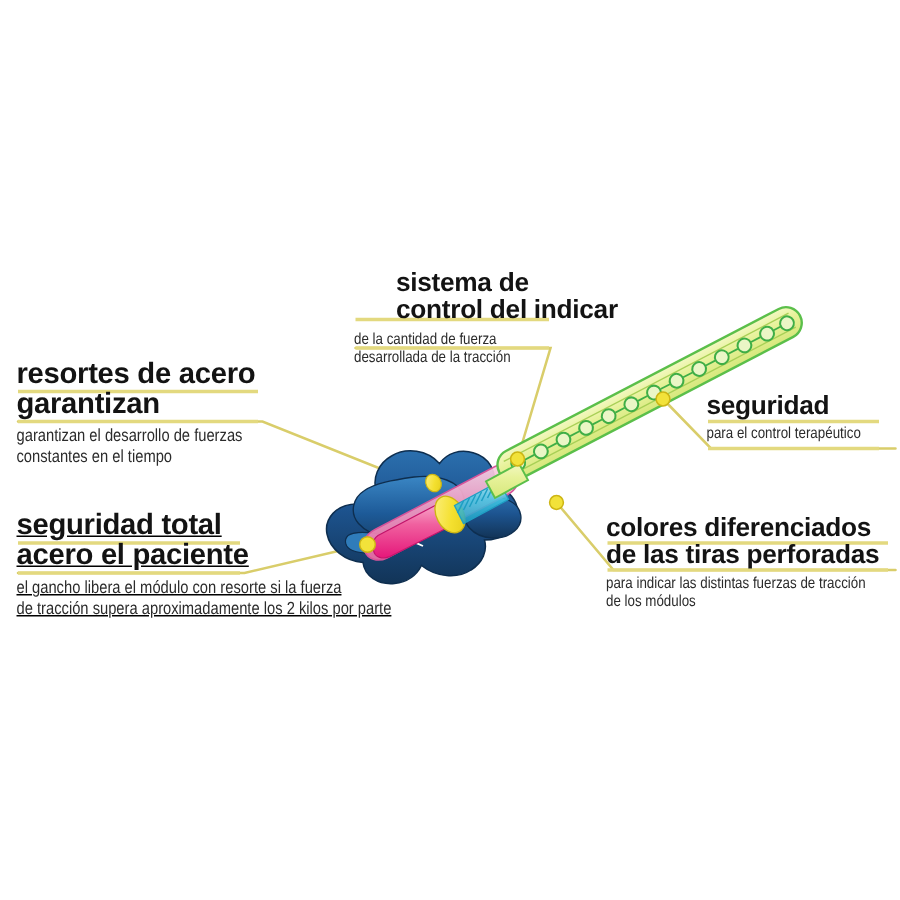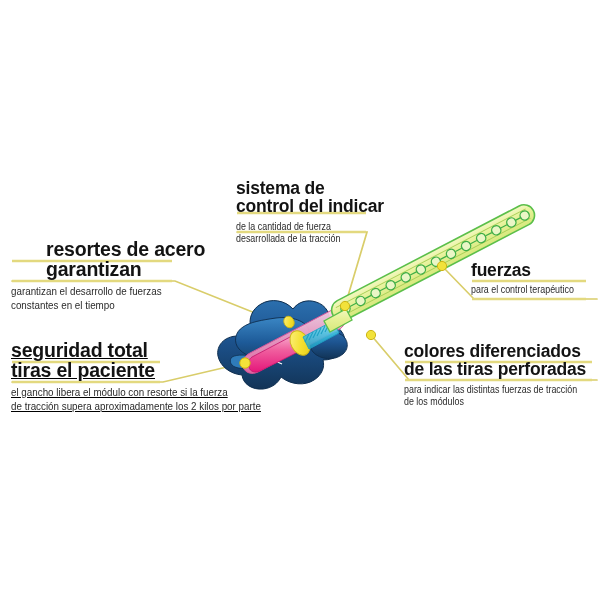--- a/index.html
+++ b/index.html
@@ -47,29 +47,29 @@
     color: #2b2b2b;
     line-height: 1.18;
     white-space: nowrap;
     transform: scaleX(0.84);
     transform-origin: left top;
   }
   .sub .ln { display: block; }
 
   
   .c-resortes { left: 11px; top: 240px; }
-  .c-resortes .head { font-size: 19.5px; margin-left: 35px; }
+  .c-resortes .head { font-size: 19.5px; }
   .c-resortes .sub  { font-size: 11.7px; margin-top: 4px; }
 
   .c-seguridad { left: 11px; top: 341px; text-decoration: underline; }
   .c-seguridad .head { font-size: 19.5px; }
   .c-seguridad .sub  { font-size: 11.7px; margin-top: 4px; }
 
   .c-sistema { left: 236px; top: 180px; }
-  .c-sistema .head { font-size: 17.5px; }
+  .c-sistema .head { font-size: 17.5px; margin-left: 28px; }
   .c-sistema .sub  { font-size: 10.6px; margin-top: 4px; }
 
   .c-agujeros { left: 471px; top: 262px; }
   .c-agujeros .head { font-size: 17.5px; }
   .c-agujeros .sub  { font-size: 10.6px; margin-top: 3px; }
 
   .c-colores { left: 404px; top: 343px; }
   .c-colores .head { font-size: 17.5px; }
   .c-colores .sub  { font-size: 10.6px; margin-top: 4px; }
 </style>
@@ -265,42 +265,42 @@
     </div>
     <div class="sub">
       <span class="ln">garantizan el desarrollo de fuerzas</span>
       <span class="ln">constantes en el tiempo</span>
     </div>
   </div>
 
   <div class="callout c-seguridad">
     <div class="head">
       <span class="ln">seguridad total</span>
-      <span class="ln">tiras el paciente</span>
+      <span class="ln">acero el paciente</span>
     </div>
     <div class="sub">
       <span class="ln">el gancho libera el módulo con resorte si la fuerza</span>
       <span class="ln">de tracción supera aproximadamente los 2 kilos por parte</span>
     </div>
   </div>
 
   <div class="callout c-sistema">
     <div class="head">
       <span class="ln">sistema de</span>
       <span class="ln">control del indicar</span>
     </div>
     <div class="sub">
       <span class="ln">de la cantidad de fuerza</span>
       <span class="ln">desarrollada de la tracción</span>
     </div>
   </div>
 
   <div class="callout c-agujeros">
     <div class="head">
-      <span class="ln">fuerzas</span>
+      <span class="ln">seguridad</span>
     </div>
     <div class="sub">
       <span class="ln">para el control terapéutico</span>
     </div>
   </div>
 
   <div class="callout c-colores">
     <div class="head">
       <span class="ln">colores diferenciados</span>
       <span class="ln">de las tiras perforadas</span>

